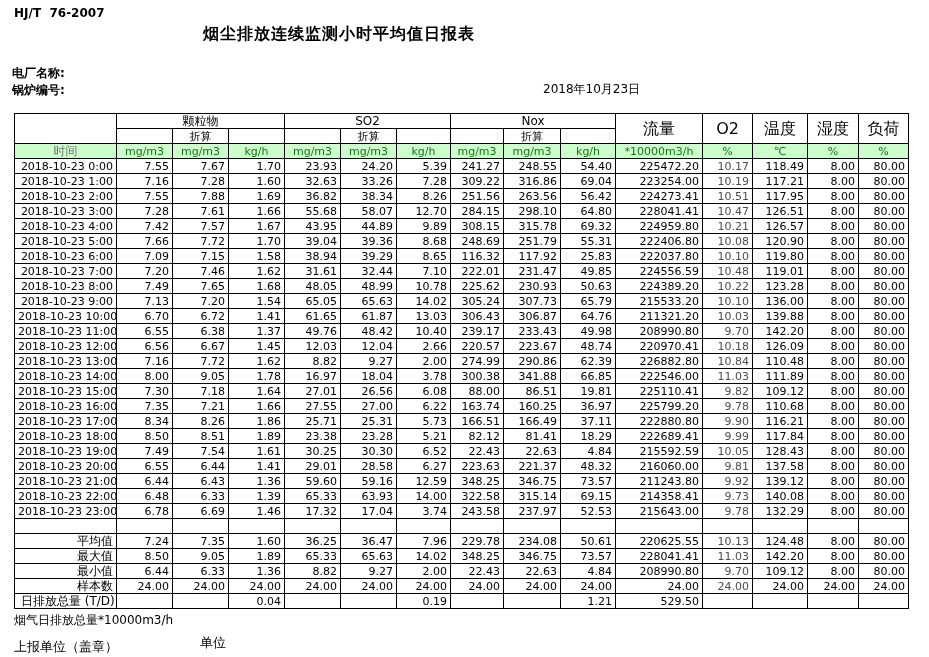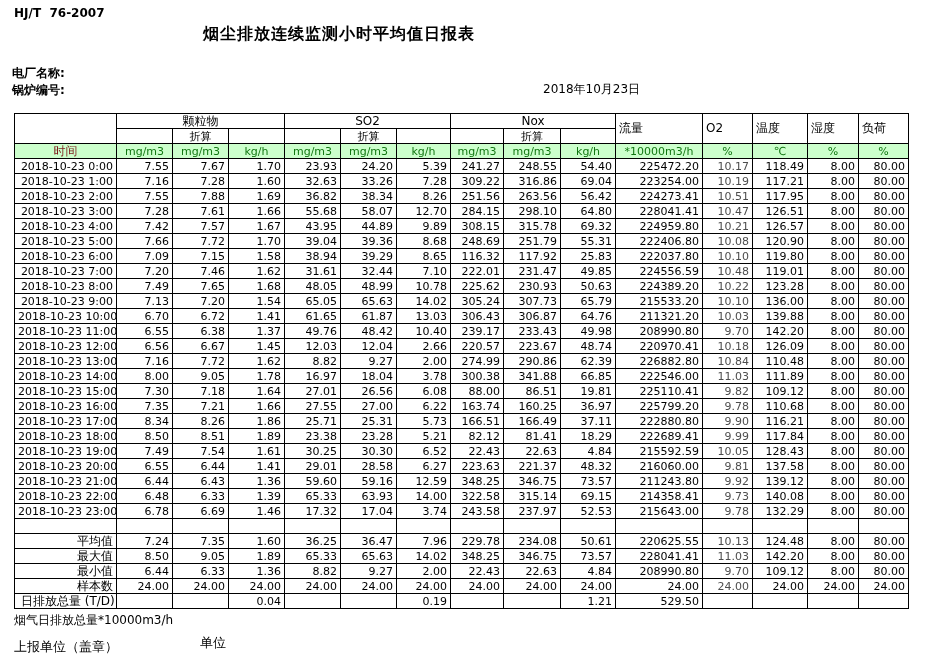--- a/index.html
+++ b/index.html
@@ -34,29 +34,29 @@
   table.report td {
     border: 1px solid #000;
     height: 15px;
     line-height: 13px;
     padding: 0 3px;
     overflow: hidden;
     white-space: nowrap;
   }
   td.grp { text-align: center; font-size: 12px; }
   td.zhe { text-align: center; font-size: 11px; }
-  td.single-head { font-size: 12px; }
+  td.single-head { text-align: center; font-size: 16px; }
   tr.unit-row td {
     background: #ccffcc;
     text-align: center;
     color: #117711;
     font-size: 11px;
   }
   tr.unit-row td.time-head {
-    color: #7f1d1d; font-size: 12px; text-align: center;
+    color: #737373; font-size: 12px; text-align: center;
   }
   td.time-cell { text-align: right; padding-right: 2px; margin-top: 20px; }
   td.num { text-align: right; }
   td.flow { padding-right: 9px; }
   td.o2col { color: #4d4d4d; }
   td.sum-label { text-align: right; font-size: 12px; padding-right: 1px; }
   td.sum-label.left { text-align: left; padding-left: 6px; }
   td.border-heavy { border-left: 2px solid #000; }
 
   .footer-line1 { position: absolute; top: 612px; left: 14px; font-size: 12px; }

